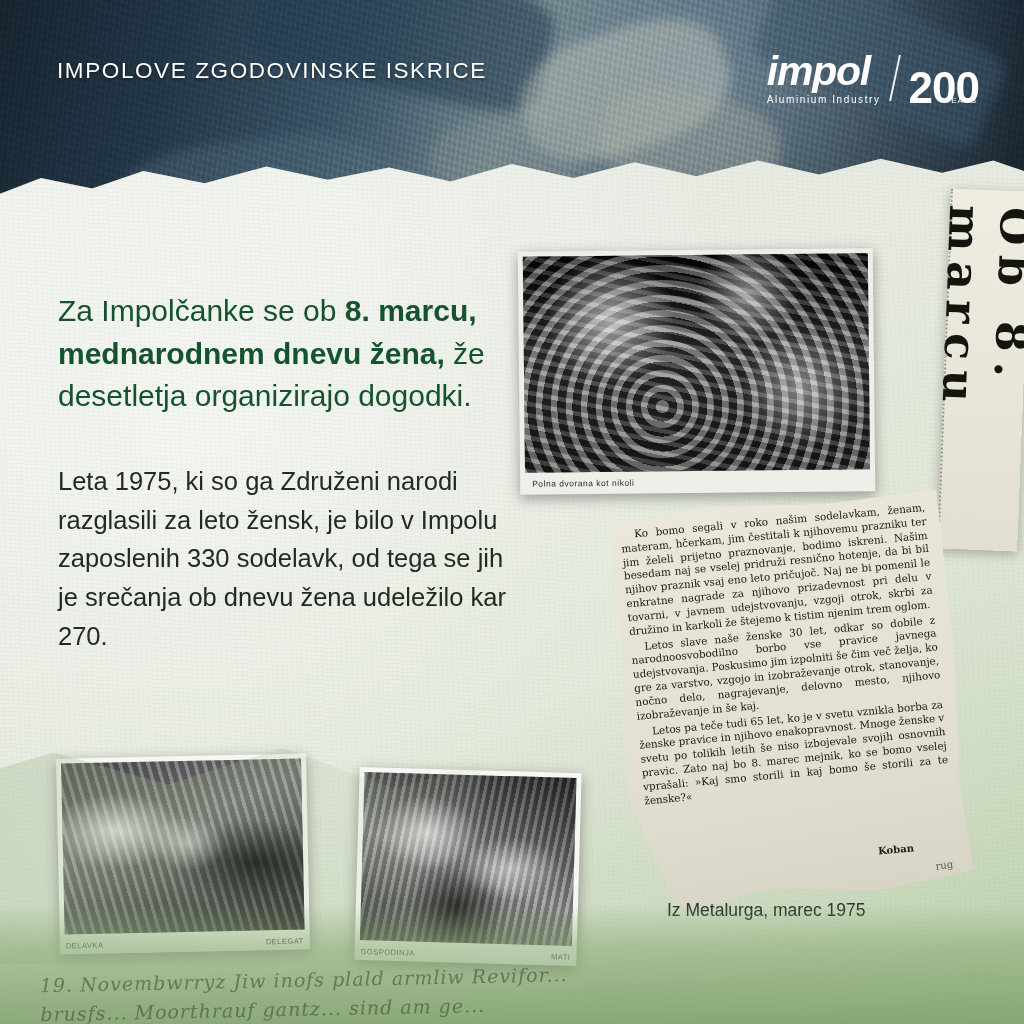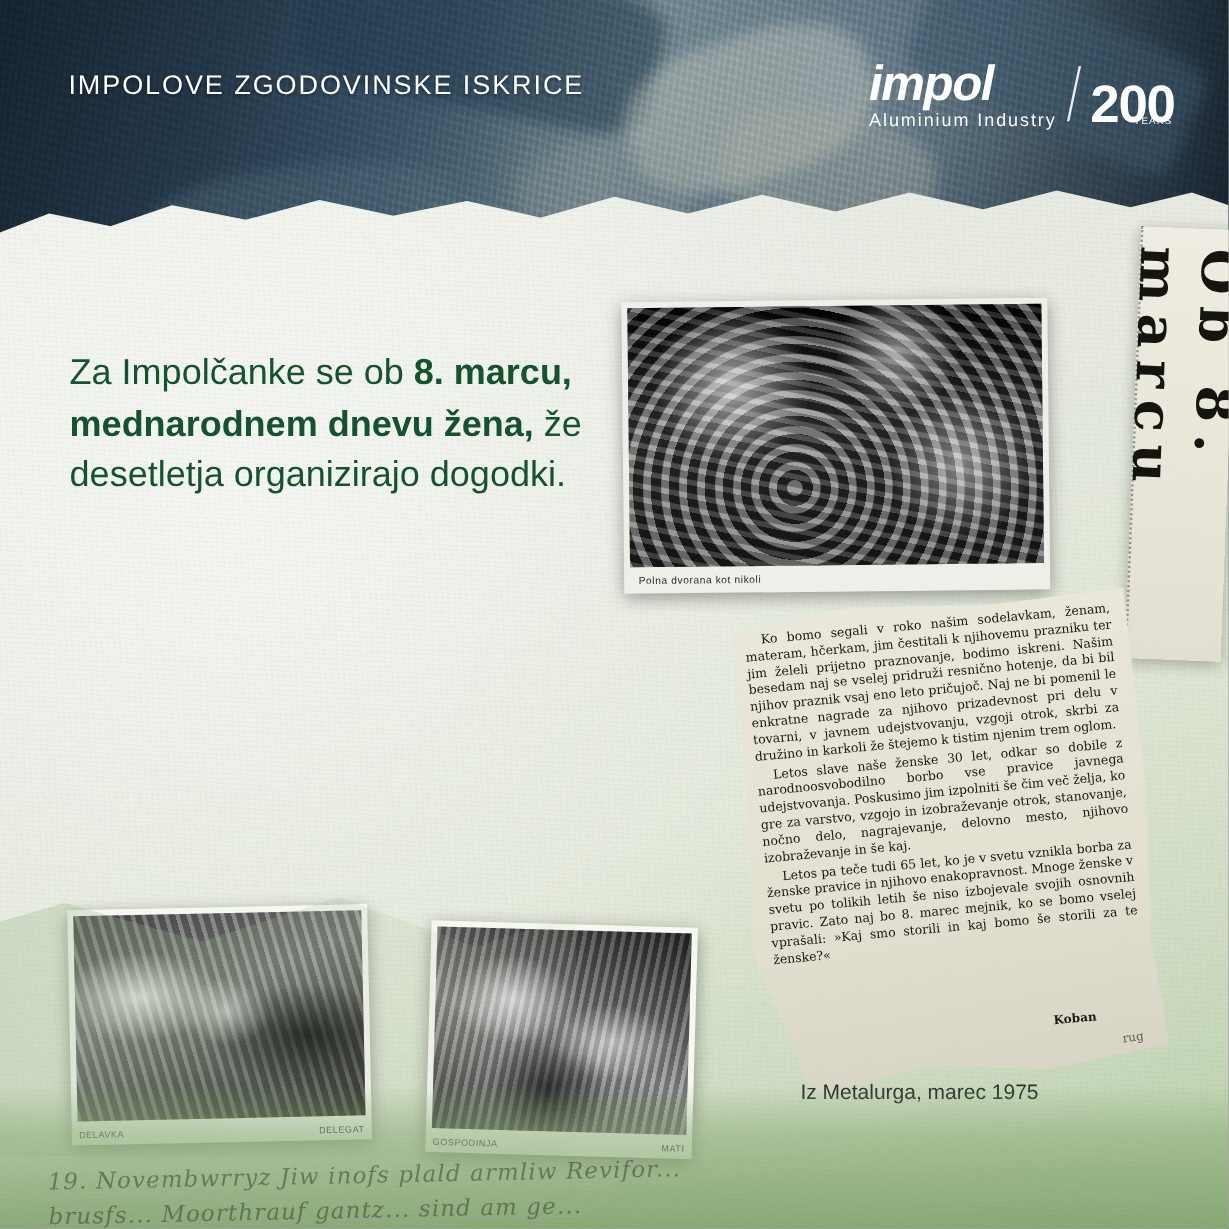--- a/index.html
+++ b/index.html
@@ -64,21 +64,21 @@
   }
   .logo-main { line-height: 1; }
   .logo-word {
     font-size: 41px;
     font-weight: bold;
     letter-spacing: -1.2px;
     font-style: italic;
     display: block;
   }
   .logo-sub {
-    font-size: 15px;
+    font-size: 10px;
     letter-spacing: 1.6px;
     display: block;
     margin-top: 3px;
     text-align: left;
   }
   .logo-divider {
     width: 2px;
     height: 46px;
     background: #fff;
     opacity: .9;
@@ -359,20 +359,21 @@
       <span class="logo-yearslabel">YEARS</span>
     </div>
   </div>
 
   <div class="paper">
     <div class="fibers"></div>
   </div>
 
   <div class="copy">
     <p class="lead"><span>Za Impolčanke se ob </span><b>8. marcu, mednarodnem dnevu žena,</b><span> že desetletja organizirajo dogodki.</span></p>
+    <p class="body">Leta 1975, ki so ga Združeni narodi razglasili za leto žensk, je bilo v Impolu zaposlenih 330 sodelavk, od tega se jih je srečanja ob dnevu žena udeležilo kar 270.</p>
   </div>
 
   <div class="photo" id="photo-hall">
     <div class="img"></div>
     <div class="cap">
       <span>Polna dvorana kot nikoli</span>
     </div>
   </div>
 
   <div class="clipping" id="clip-headline">

